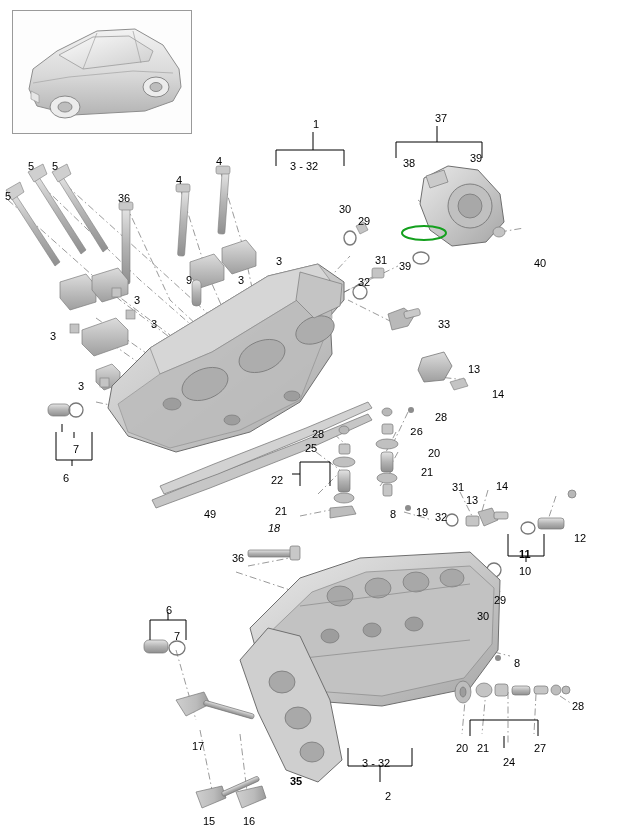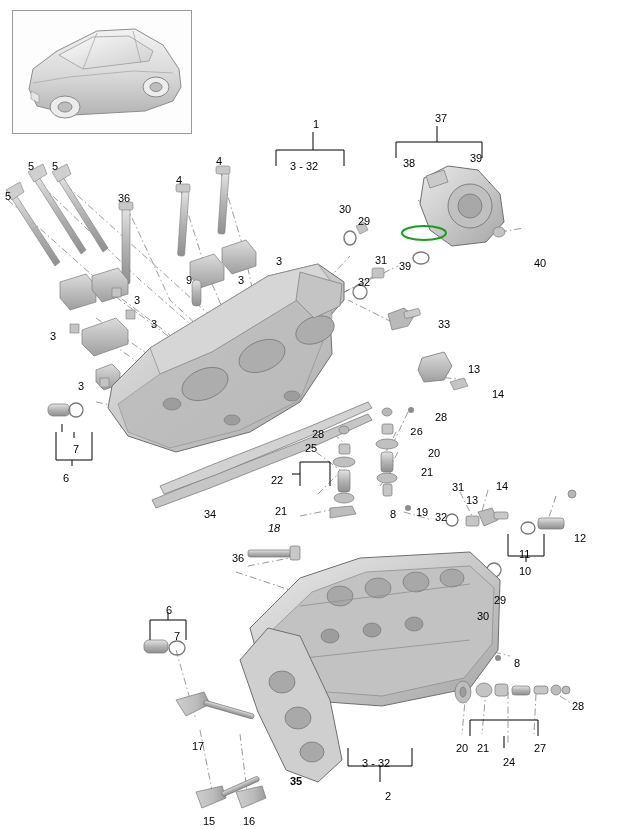--- a/index.html
+++ b/index.html
@@ -352,37 +352,37 @@
       <div class="label" style="left: 186px; top: 274px;">9</div>
       <div class="label" style="left: 134px; top: 294px;">3</div>
       <div class="label" style="left: 151px; top: 318px;">3</div>
       <div class="label" style="left: 50px; top: 330px;">3</div>
       <div class="label" style="left: 78px; top: 380px;">3</div>
       <div class="label" style="left: 438px; top: 318px;">33</div>
       <div class="label" style="left: 468px; top: 363px;">13</div>
       <div class="label" style="left: 492px; top: 388px;">14</div>
       <div class="label" style="left: 73px; top: 443px;">7</div>
       <div class="label" style="left: 63px; top: 472px;">6</div>
-      <div class="label" style="left: 204px; top: 508px;">34</div>
+      <div class="label" style="left: 204px; top: 508px;">49</div>
       <div class="label" style="left: 312px; top: 428px;">28</div>
       <div class="label" style="left: 305px; top: 442px;">25</div>
       <div class="label" style="left: 435px; top: 411px;">28</div>
       <div class="label" style="left: 410px; top: 426px; font-family: Liberation Mono, monospace;">26</div>
       <div class="label" style="left: 428px; top: 447px;">20</div>
       <div class="label" style="left: 421px; top: 466px;">21</div>
       <div class="label" style="left: 416px; top: 483px; margin-top: 23px;">19</div>
       <div class="label" style="left: 271px; top: 474px;">22</div>
       <div class="label" style="left: 275px; top: 505px;">21</div>
       <div class="label" style="left: 268px; top: 522px; font-style: italic;">18</div>
       <div class="label" style="left: 390px; top: 508px;">8</div>
       <div class="label" style="left: 452px; top: 481px;">31</div>
       <div class="label" style="left: 435px; top: 511px;">32</div>
       <div class="label" style="left: 466px; top: 494px;">13</div>
       <div class="label" style="left: 496px; top: 480px;">14</div>
-      <div class="label" style="left: 519px; top: 548px;">11</div>
+      <div class="label" style="left: 519px; top: 548px; font-weight: bold;">11</div>
       <div class="label" style="left: 519px; top: 565px;">10</div>
       <div class="label" style="left: 574px; top: 532px;">12</div>
       <div class="label" style="left: 232px; top: 552px;">36</div>
       <div class="label" style="left: 494px; top: 594px;">29</div>
       <div class="label" style="left: 477px; top: 610px;">30</div>
       <div class="label" style="left: 166px; top: 604px;">6</div>
       <div class="label" style="left: 174px; top: 630px;">7</div>
       <div class="label" style="left: 514px; top: 657px;">8</div>
       <div class="label" style="left: 192px; top: 740px;">17</div>
       <div class="label" style="left: 290px; top: 775px; font-weight: bold;">35</div>

